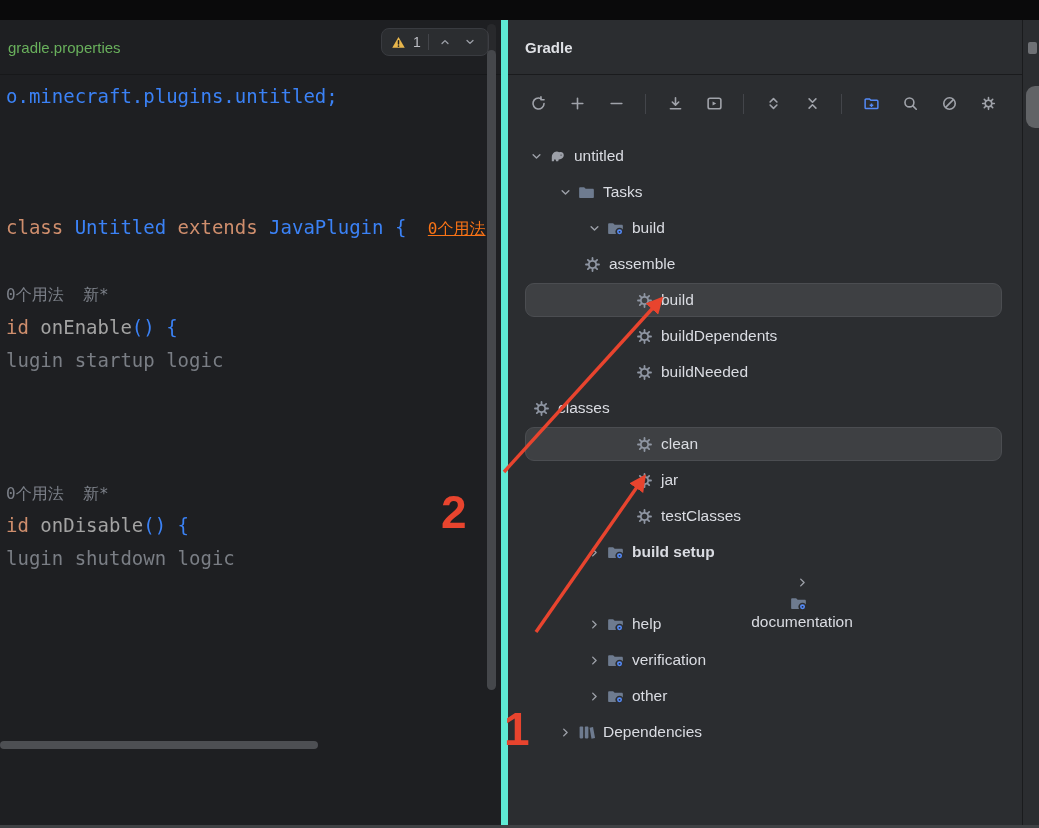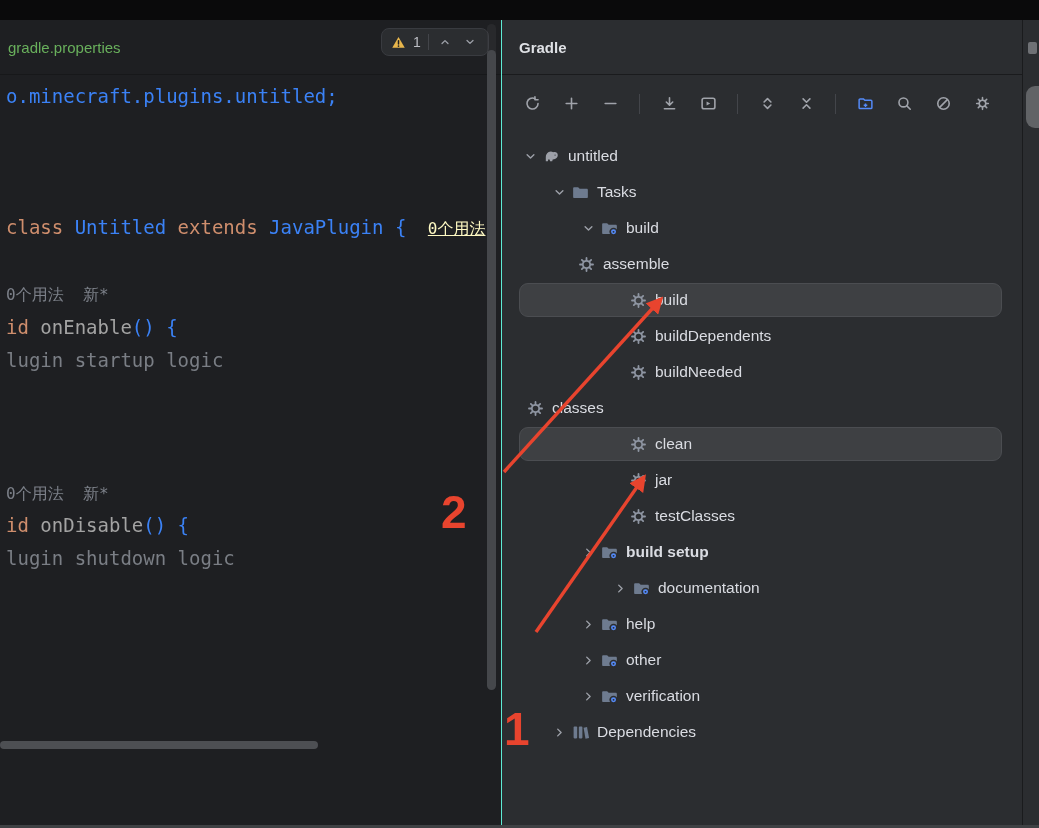--- a/index.html
+++ b/index.html
@@ -18,36 +18,36 @@
   .tab-kebab .icn { display:block; width:16px; height:16px; margin:0 auto; }
 
   .editor { position:absolute; left:0; top:56px; right:0; bottom:0; overflow:hidden;
             font-family:"DejaVu Sans Mono", monospace; font-size:19px; }
   .code-line { position:absolute; left:6px; height:33px; line-height:33px; white-space:pre; }
   .tok-plain { color:#3b82f6; }
   .tok-keyword { color:#cf8e6d; }
   .tok-method { color:#a3a3a3; }
   .tok-comment { color:#7a7e85; }
   .tok-inlay { color:#7c8089; font-size:16px; }
-  .tok-inlay-link { color:#fef9c3; font-size:16px; text-decoration:underline; margin-left:10px; }
+  .tok-inlay-link { color:#f97316; font-size:16px; text-decoration:underline; margin-left:10px; }
 
   .inspections-widget { position:absolute; left:381px; top:8px; height:28px; background:#2b2d30; border:1px solid #393b40;
             border-radius:8px; display:flex; align-items:center; gap:7px; padding:0 9px; font-family:"Liberation Sans", sans-serif; }
   .inspections-widget .icn { width:15px; height:15px; display:block; }
   .warn-count { color:#bcbec4; font-size:14px; }
   .w-sep { width:1px; height:16px; background:#43454a; }
   .w-nav { border:none; background:transparent; color:#9da0a8; width:18px; height:18px; padding:0; cursor:pointer; }
   .w-nav .icn { width:14px; height:14px; display:block; margin:0 auto; }
 
   .vscroll-track { position:absolute; right:5px; top:4px; width:9px; bottom:36px; background:rgba(70,72,76,0.25); border-radius:5px; }
   .vscroll-thumb { position:absolute; left:0; top:26px; width:9px; height:640px; background:#45474b; border-radius:5px; }
   .hscroll-thumb { position:absolute; left:0; top:721px; width:318px; height:8px; background:#4d4f53; border-radius:4px; }
 
   
-  .gradle-panel { position:absolute; left:501px; top:20px; width:521px; height:808px; background:#2b2d30; border-left:1px solid #5eead4; }
+  .gradle-panel { position:absolute; left:501px; top:20px; width:521px; height:808px; background:#2b2d30; border-left:7px solid #5eead4; }
   .panel-header { height:55px; border-bottom:1px solid #1a1b1d; display:flex; align-items:center; }
   .panel-title { margin-left:17px; font-size:15px; font-weight:700; color:#dfe1e5; }
   .panel-toolbar { height:57px; display:flex; align-items:center; padding-left:16px; gap:11px; }
   .tb-btn { width:28px; height:28px; border:none; background:transparent; border-radius:6px; color:#a0a3aa; cursor:pointer; padding:0; }
   .tb-btn .icn { width:17px; height:17px; display:block; margin:0 auto; }
   .tb-sep { width:1px; height:20px; background:#43454a; margin:0 4px; }
 
   .gradle-tree { position:absolute; left:0; top:118px; right:0; bottom:0; font-size:15.5px; color:#dadce2; overflow:hidden; }
   .tree-row { position:relative; height:36px; display:flex; align-items:center; cursor:pointer; }
   .tree-row > * { position:relative; z-index:1; }
@@ -333,21 +333,21 @@
           <span class="node-icn">
             <svg viewBox="0 0 16 16" width="100%" height="100%">
               <path fill="#6e7b8f" d="M1.8 4.5c0-.5.4-.9.9-.9h3.3l1.3 1.3h6c.5 0 .9.4.9.9v6c0 .5-.4.9-.9.9H2.7c-.5 0-.9-.4-.9-.9z"></path>
               <circle cx="11.4" cy="10.8" r="3.5" fill="#2b2d30"></circle>
               <circle cx="11.4" cy="10.8" r="2.1" fill="#548af7"></circle>
               <circle cx="11.4" cy="10.8" r=".8" fill="#2b2d30"></circle>
             </svg>
           </span>
           <span class="node-label">build setup</span>
         </div>
-        <div class="tree-row" style="padding-left: 106px;">
+        <div class="tree-row" style="padding-left: 74px; flex-direction: column;">
           <span class="chev">
             <svg viewBox="0 0 16 16" width="100%" height="100%">
               <path fill="none" stroke="currentColor" stroke-width="1.5" stroke-linecap="round" stroke-linejoin="round" d="M6.1 4.4 9.7 8l-3.6 3.6"></path>
             </svg>
           </span>
           <span class="node-icn">
             <svg viewBox="0 0 16 16" width="100%" height="100%">
               <path fill="#6e7b8f" d="M1.8 4.5c0-.5.4-.9.9-.9h3.3l1.3 1.3h6c.5 0 .9.4.9.9v6c0 .5-.4.9-.9.9H2.7c-.5 0-.9-.4-.9-.9z"></path>
               <circle cx="11.4" cy="10.8" r="3.5" fill="#2b2d30"></circle>
               <circle cx="11.4" cy="10.8" r="2.1" fill="#548af7"></circle>
@@ -379,37 +379,37 @@
             </svg>
           </span>
           <span class="node-icn">
             <svg viewBox="0 0 16 16" width="100%" height="100%">
               <path fill="#6e7b8f" d="M1.8 4.5c0-.5.4-.9.9-.9h3.3l1.3 1.3h6c.5 0 .9.4.9.9v6c0 .5-.4.9-.9.9H2.7c-.5 0-.9-.4-.9-.9z"></path>
               <circle cx="11.4" cy="10.8" r="3.5" fill="#2b2d30"></circle>
               <circle cx="11.4" cy="10.8" r="2.1" fill="#548af7"></circle>
               <circle cx="11.4" cy="10.8" r=".8" fill="#2b2d30"></circle>
             </svg>
           </span>
+          <span class="node-label">verification</span>
+        </div>
+        <div class="tree-row" style="padding-left: 74px;">
+          <span class="chev">
+            <svg viewBox="0 0 16 16" width="100%" height="100%">
+              <path fill="none" stroke="currentColor" stroke-width="1.5" stroke-linecap="round" stroke-linejoin="round" d="M6.1 4.4 9.7 8l-3.6 3.6"></path>
+            </svg>
+          </span>
+          <span class="node-icn">
+            <svg viewBox="0 0 16 16" width="100%" height="100%">
+              <path fill="#6e7b8f" d="M1.8 4.5c0-.5.4-.9.9-.9h3.3l1.3 1.3h6c.5 0 .9.4.9.9v6c0 .5-.4.9-.9.9H2.7c-.5 0-.9-.4-.9-.9z"></path>
+              <circle cx="11.4" cy="10.8" r="3.5" fill="#2b2d30"></circle>
+              <circle cx="11.4" cy="10.8" r="2.1" fill="#548af7"></circle>
+              <circle cx="11.4" cy="10.8" r=".8" fill="#2b2d30"></circle>
+            </svg>
+          </span>
           <span class="node-label">other</span>
-        </div>
-        <div class="tree-row" style="padding-left: 74px;">
-          <span class="chev">
-            <svg viewBox="0 0 16 16" width="100%" height="100%">
-              <path fill="none" stroke="currentColor" stroke-width="1.5" stroke-linecap="round" stroke-linejoin="round" d="M6.1 4.4 9.7 8l-3.6 3.6"></path>
-            </svg>
-          </span>
-          <span class="node-icn">
-            <svg viewBox="0 0 16 16" width="100%" height="100%">
-              <path fill="#6e7b8f" d="M1.8 4.5c0-.5.4-.9.9-.9h3.3l1.3 1.3h6c.5 0 .9.4.9.9v6c0 .5-.4.9-.9.9H2.7c-.5 0-.9-.4-.9-.9z"></path>
-              <circle cx="11.4" cy="10.8" r="3.5" fill="#2b2d30"></circle>
-              <circle cx="11.4" cy="10.8" r="2.1" fill="#548af7"></circle>
-              <circle cx="11.4" cy="10.8" r=".8" fill="#2b2d30"></circle>
-            </svg>
-          </span>
-          <span class="node-label">verification</span>
         </div>
         <div class="tree-row" style="padding-left: 45px;">
           <span class="chev">
             <svg viewBox="0 0 16 16" width="100%" height="100%">
               <path fill="none" stroke="currentColor" stroke-width="1.5" stroke-linecap="round" stroke-linejoin="round" d="M6.1 4.4 9.7 8l-3.6 3.6"></path>
             </svg>
           </span>
           <span class="node-icn">
             <svg viewBox="0 0 16 16" width="100%" height="100%">
               <rect x="2.2" y="3" width="3" height="10" rx=".7" fill="#6e7b8f"></rect>

